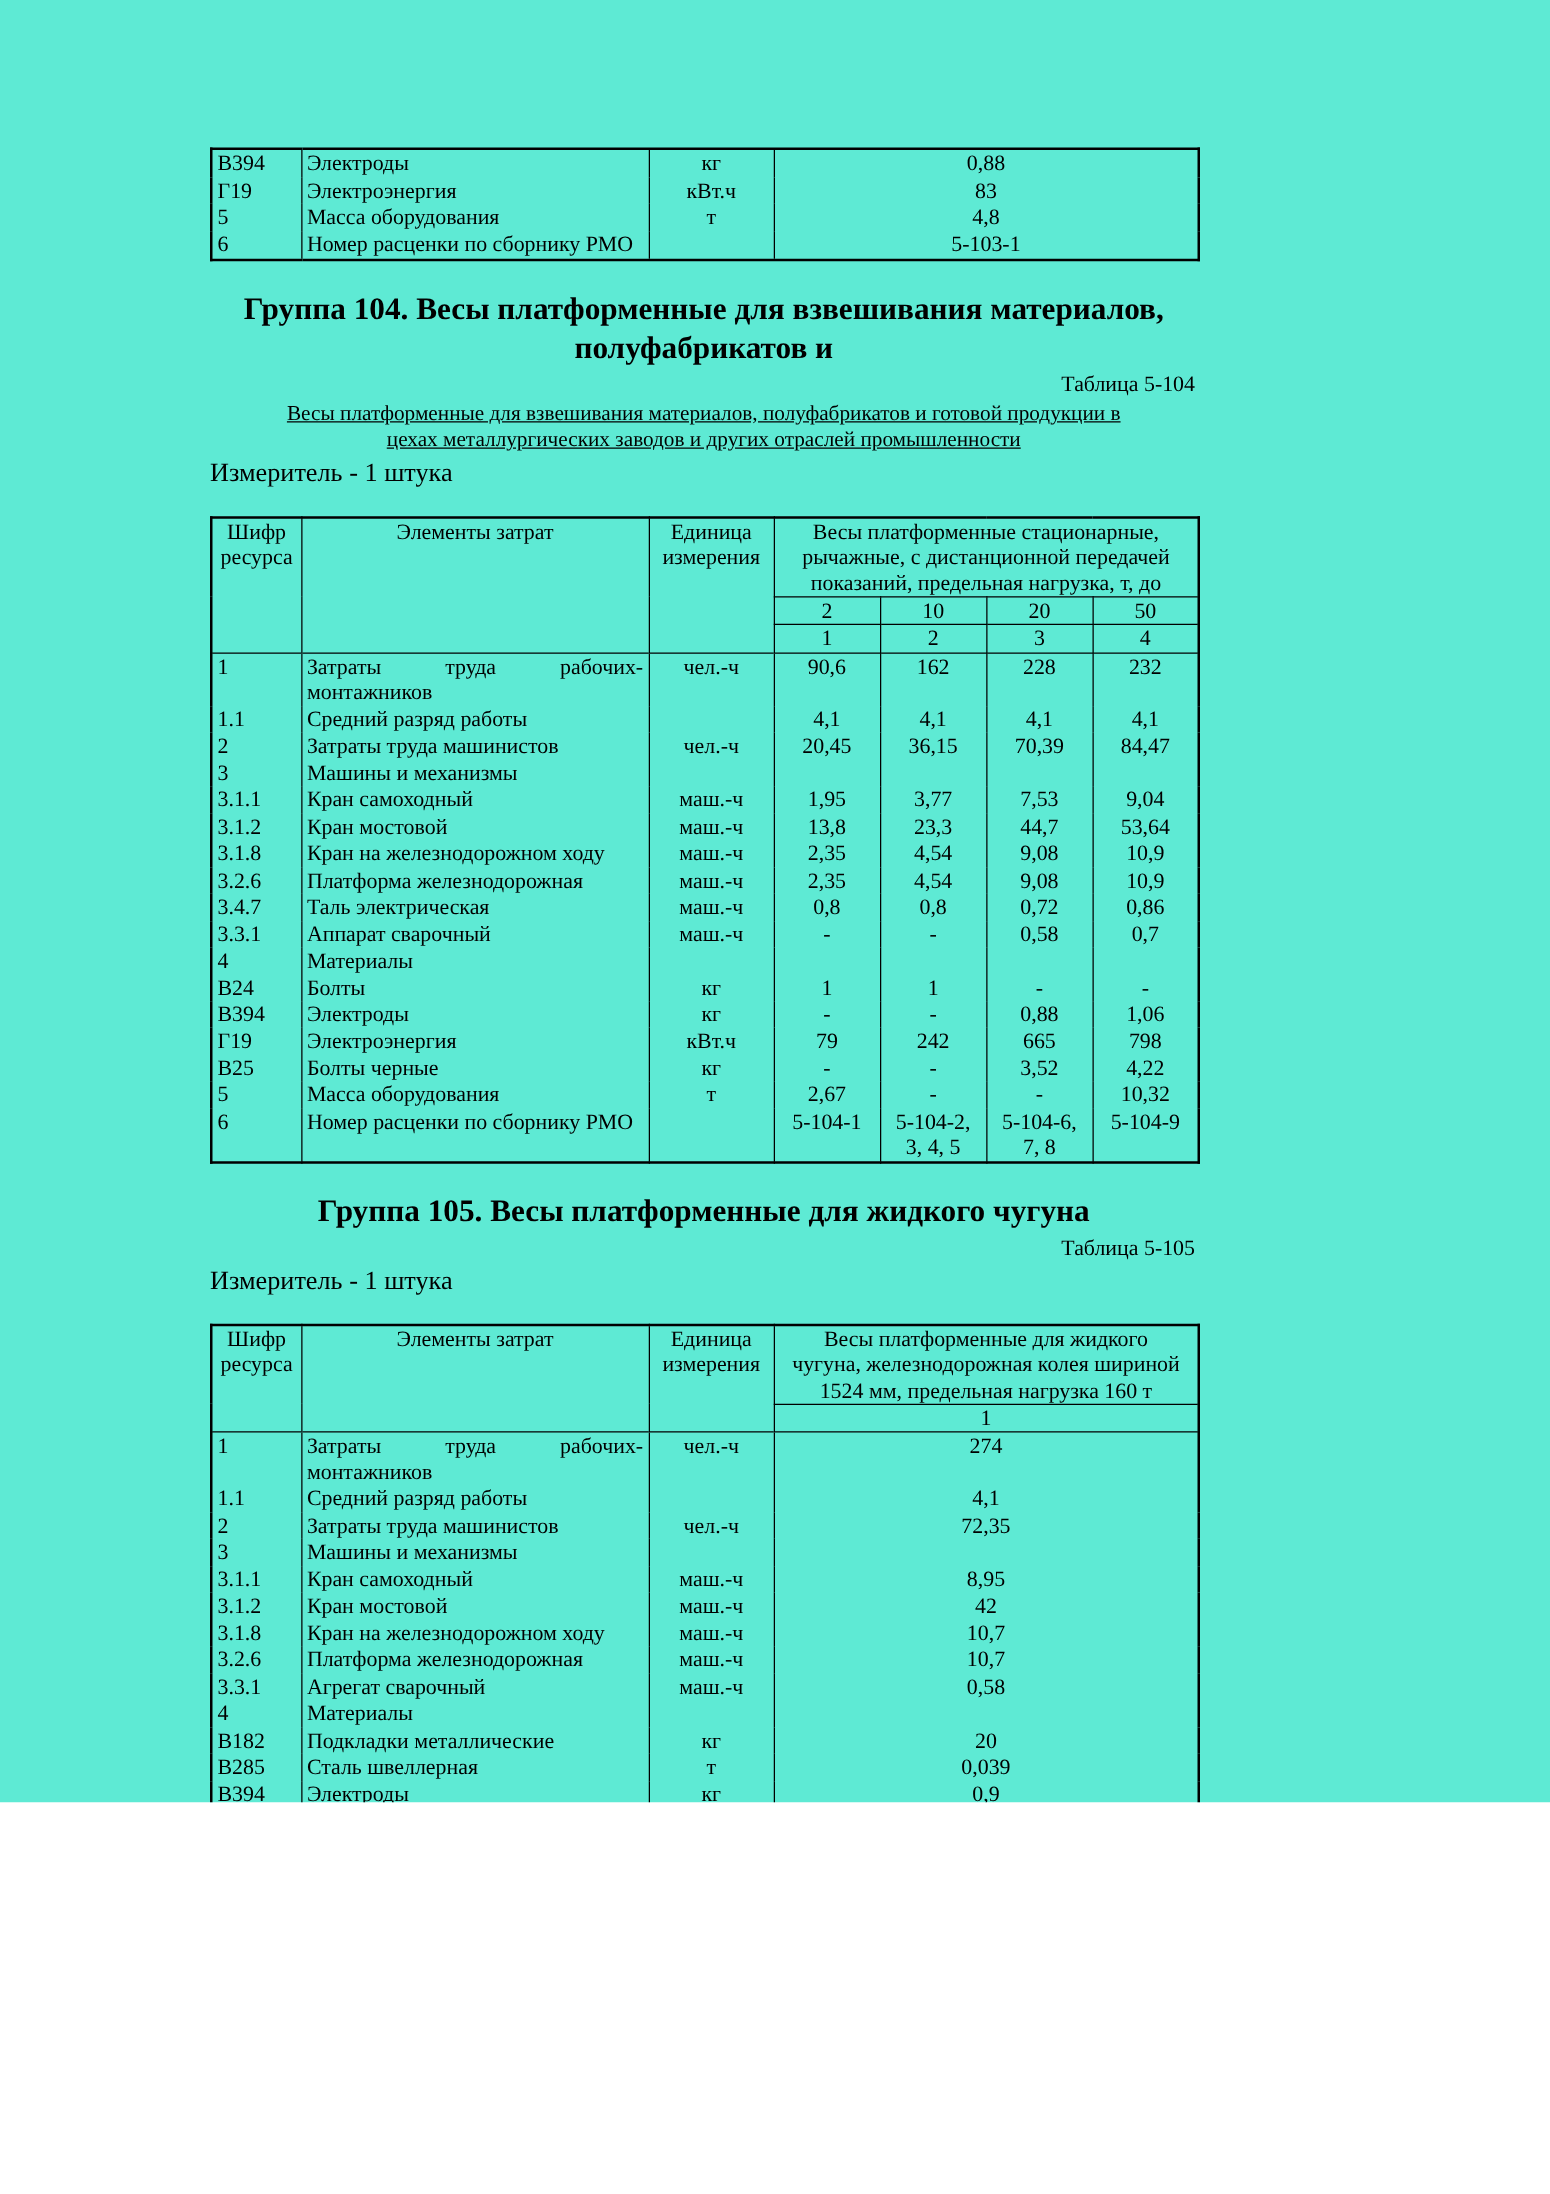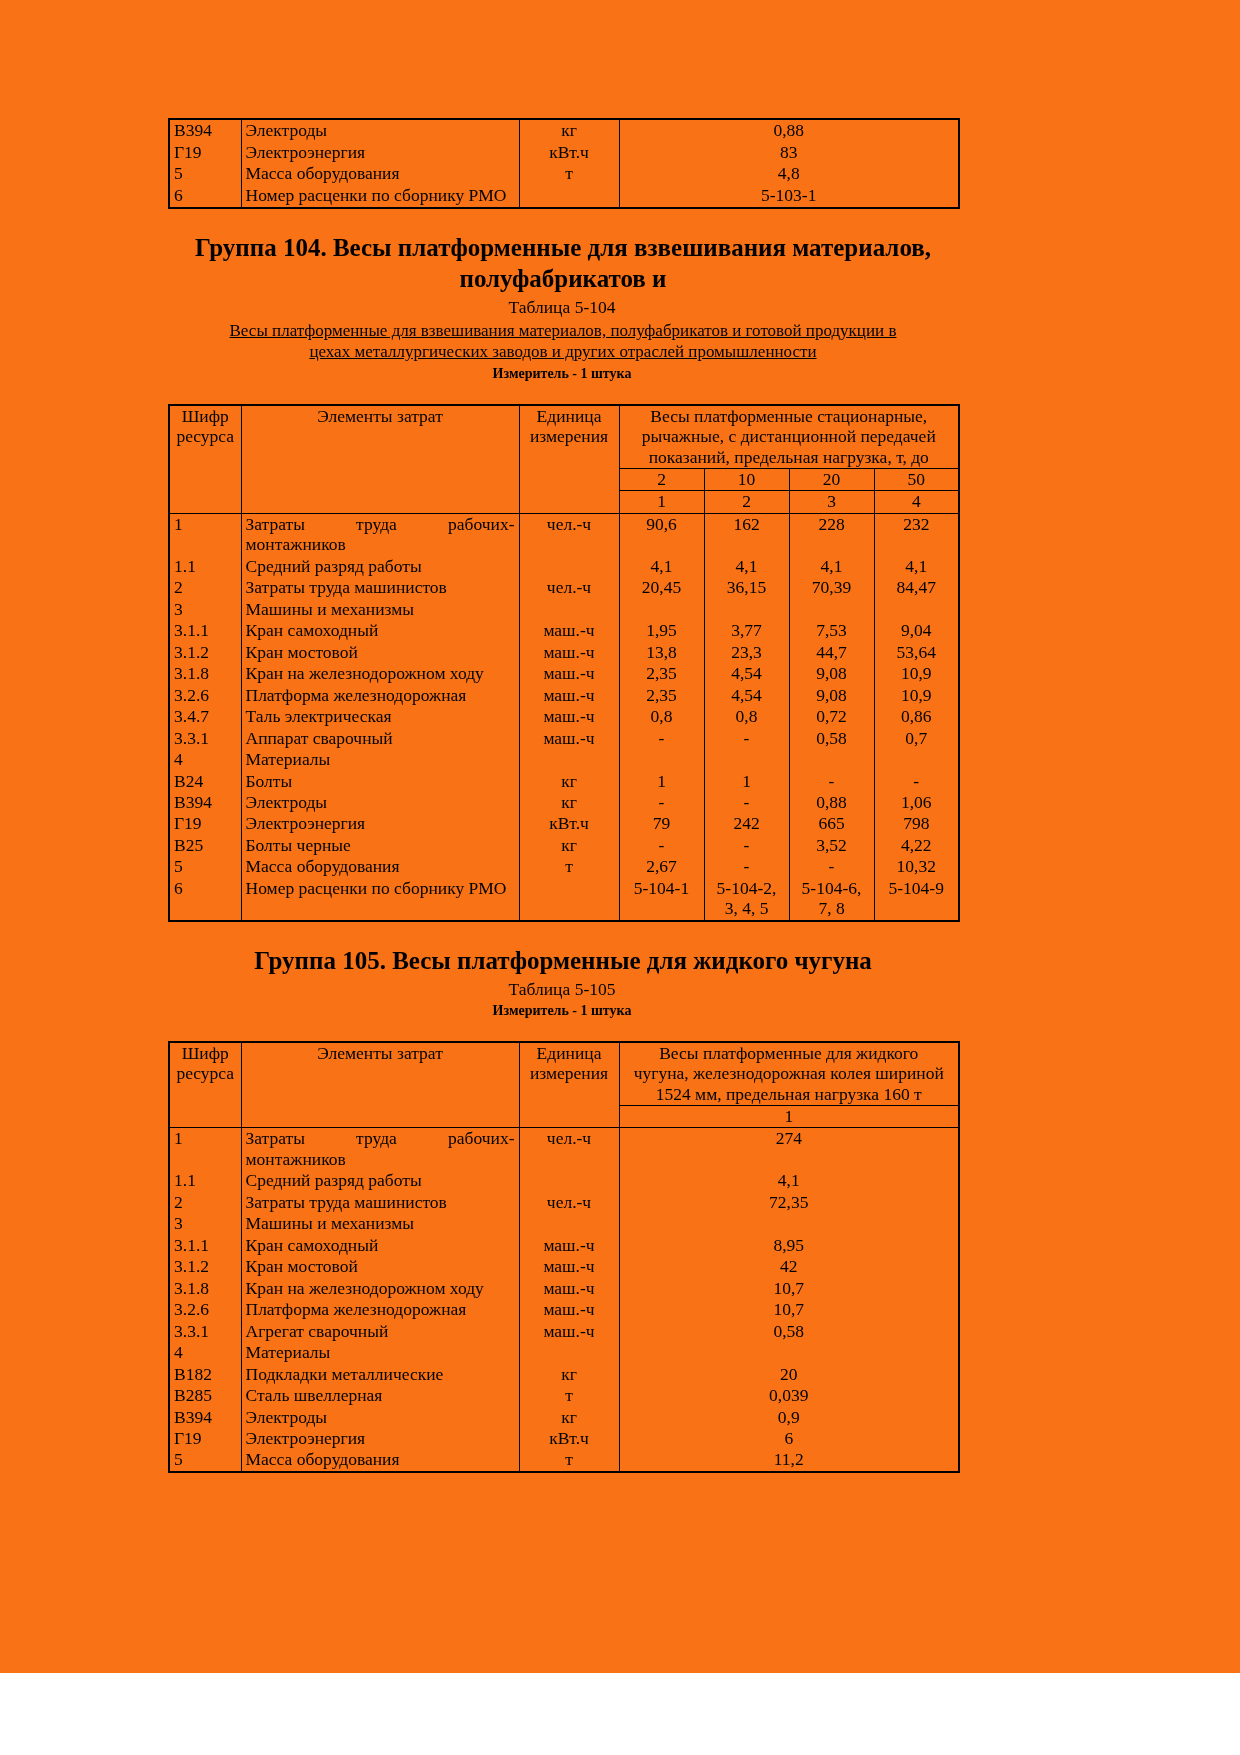--- a/index.html
+++ b/index.html
@@ -2,23 +2,23 @@
 <html><head>
 <meta charset="utf-8">
 <style>
   html, body {
     margin: 0;
     padding: 0;
     background: #ffffff;
   }
   .page {
     width: 1240px;
-    height: 1673px;
+    height: 1442px;
     position: relative;
-    background: #f97316;
+    background: #5eead4;
     font-family: "Liberation Serif", "DejaVu Serif", serif;
     color: #000000;
     box-sizing: border-box;
     padding: 14px;
     overflow: hidden;
   }
   .content {
     position: absolute;
     left: 168px;
     top: 118px;
@@ -73,38 +73,37 @@
   
   .grp-title {
     text-align: center;
     font-weight: bold;
     font-size: 25px;
     line-height: 1.27;
     margin: 23px 0 0 0;
     padding: 0 6px;
   }
   .tbl-num {
-    text-align: center;
+    text-align: right;
     font-size: 17.5px;
     margin-top: 2px;
     padding-right: 2px;
   }
   .caption {
     text-align: center;
     font-size: 17px;
     line-height: 1.25;
     margin-top: 2px;
   }
   .caption span.u { text-decoration: underline; }
   .meter {
-    text-align: center;
-    font-size: 14px;
+    text-align: left;
+    font-size: 21px;
     margin-top: 3px;
     padding-right: 2px;
-    font-weight: bold;
   }
   .gap-before-table { height: 22px; }
 </style>
 </head>
 <body>
 
 <div class="page">
   <div class="content">
 
     <table class="frag">

